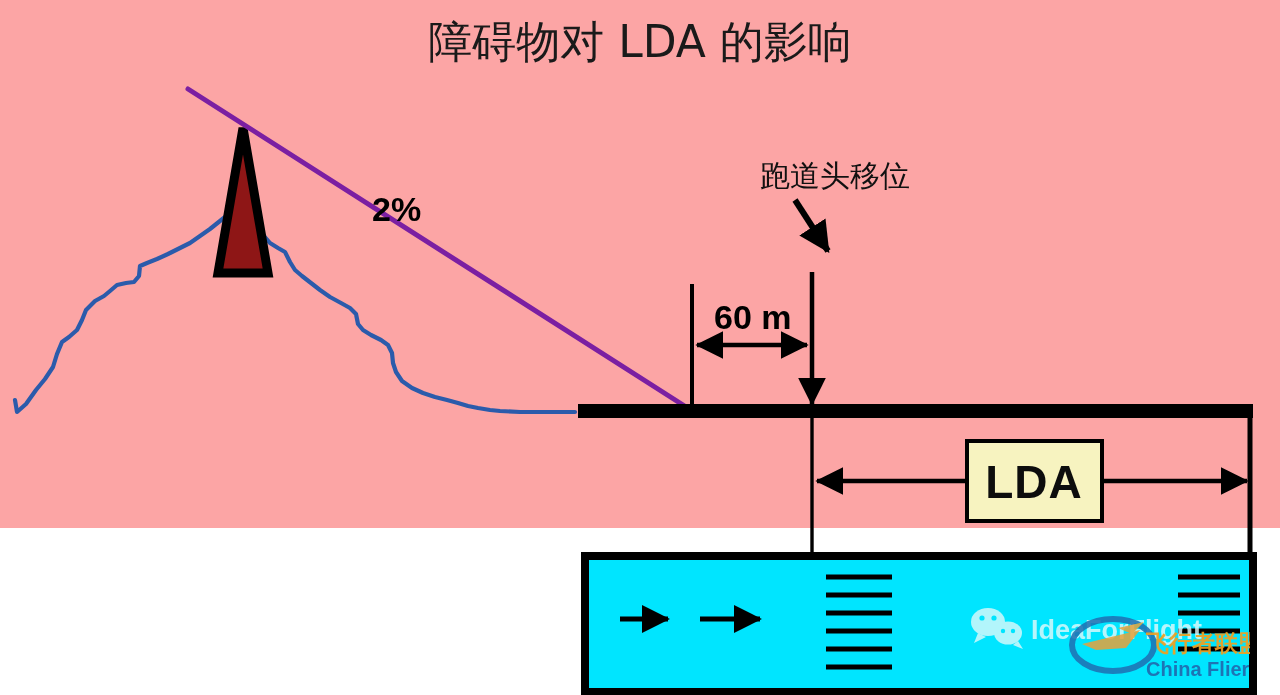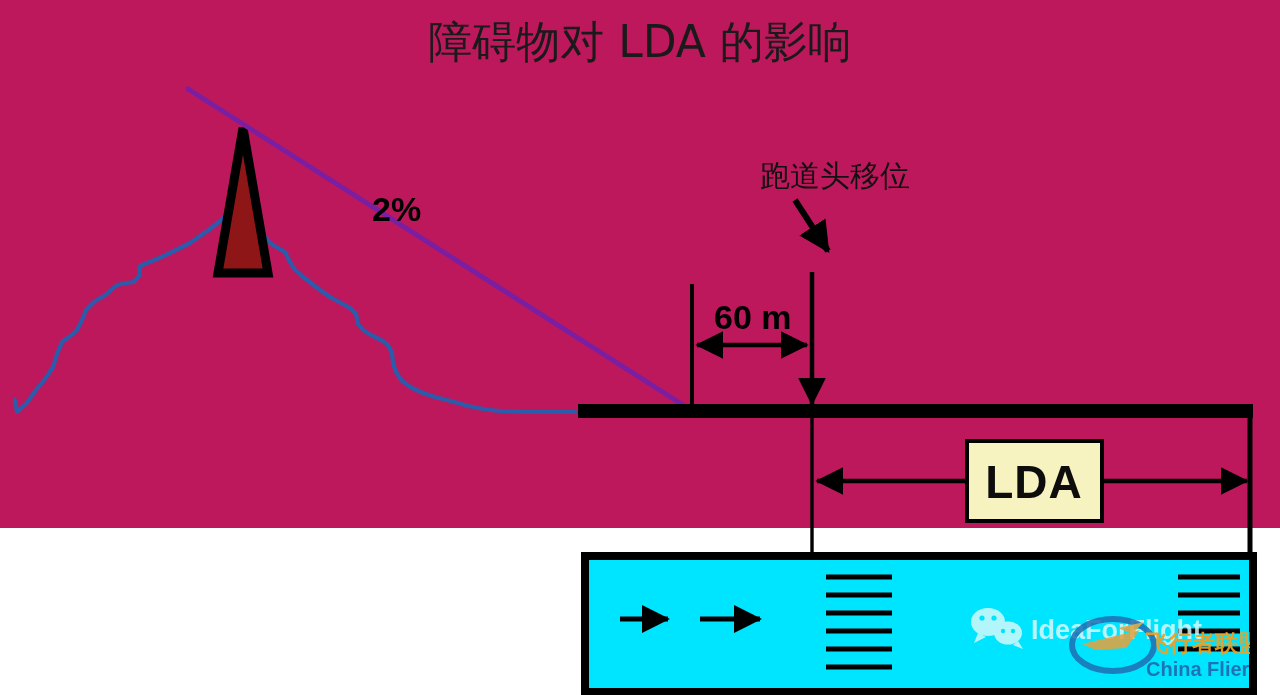--- a/index.html
+++ b/index.html
@@ -12,21 +12,21 @@
     width: 1280px;
     height: 695px;
     overflow: hidden;
     font-family: "Liberation Sans", "DejaVu Sans", sans-serif;
     position: relative;
   }
   #diagram-root {
     position: relative;
     width: 1280px;
     height: 528px;
-    background: #be185d;
+    background: #fca5a5;
   }
   #scene {
     position: absolute;
     left: 0;
     top: 0;
     width: 1280px;
     height: 695px;
     display: block;
   }
   .txt-title {

